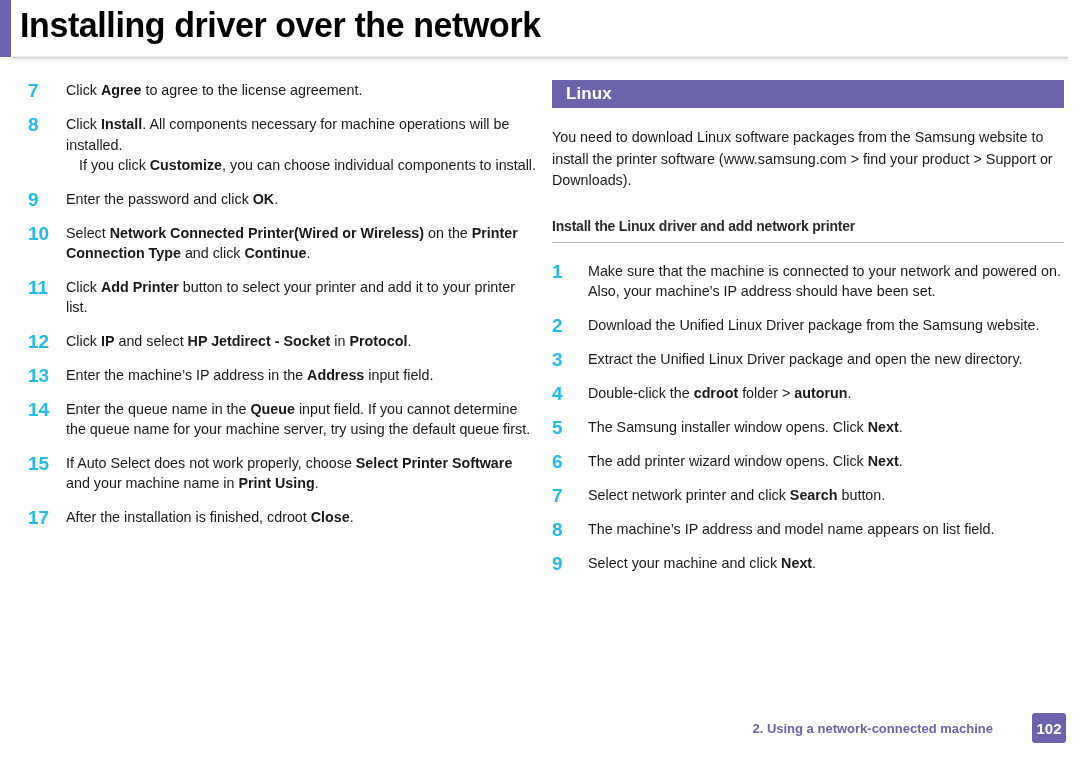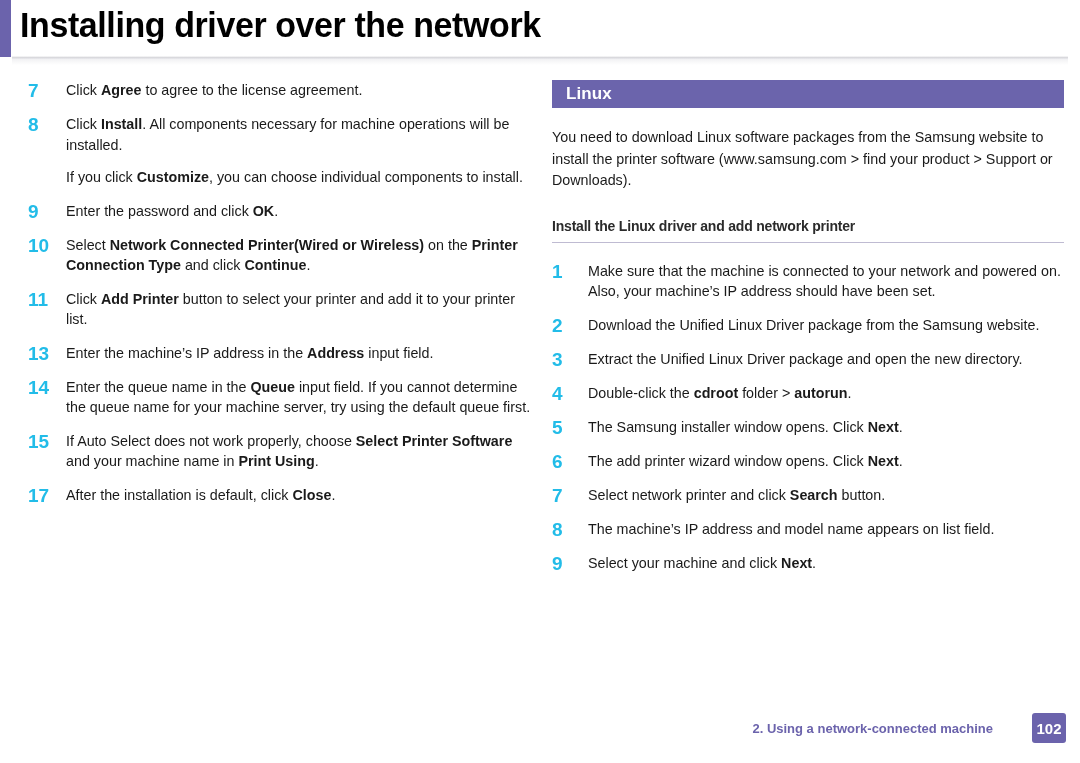--- a/index.html
+++ b/index.html
@@ -105,21 +105,21 @@
   }
   .step-body {
     flex: 1 1 auto;
     font-size: 14.3px;
     line-height: 20.5px;
     color: #1a1a1a;
   }
   .step-body b { font-weight: bold; }
 
   .sub-para {
-    margin-top: 12px;
+    text-align: right;
   }
 
   
   .section-band {
     width: 512px;
     height: 28px;
     background: #6B64AC;
     display: flex;
     align-items: center;
     box-sizing: border-box;
@@ -216,41 +216,47 @@
           <div><span>Select </span><b>Network Connected Printer(Wired or Wireless)</b><span> on the </span><b>Printer Connection Type</b><span> and click </span><b>Continue</b><span>.</span></div>
         </div>
       </div>
       <div class="step">
         <div class="step-num">11</div>
         <div class="step-body">
           <div><span>Click </span><b>Add Printer</b><span> button to select your printer and add it to your printer list.</span></div>
         </div>
       </div>
       <div class="step">
+        <div class="step-num">12</div>
+        <div class="step-body">
+          <div><span>Click </span><b>IP</b><span> and select </span><b>HP Jetdirect - Socket</b><span> in </span><b>Protocol</b><span>.</span></div>
+        </div>
+      </div>
+      <div class="step">
         <div class="step-num">13</div>
         <div class="step-body">
           <div><span>Enter the machine’s IP address in the </span><b>Address</b><span> input field.</span></div>
         </div>
       </div>
       <div class="step">
         <div class="step-num">14</div>
         <div class="step-body">
           <div><span>Enter the queue name in the </span><b>Queue</b><span> input field. If you cannot determine the queue name for your machine server, try using the default queue first.</span></div>
         </div>
       </div>
       <div class="step">
         <div class="step-num">15</div>
         <div class="step-body">
           <div><span>If Auto Select does not work properly, choose </span><b>Select Printer Software</b><span> and your machine name in </span><b>Print Using</b><span>.</span></div>
         </div>
       </div>
       <div class="step">
         <div class="step-num">17</div>
         <div class="step-body">
-          <div><span>After the installation is default, click </span><b>Close</b><span>.</span></div>
+          <div><span>After the installation is finished, cdroot </span><b>Close</b><span>.</span></div>
         </div>
       </div>
     </div>
 </div>
 
 <div class="col-right">
   <div class="section-band">
     <span class="section-band-label">Linux</span>
   </div>
 

